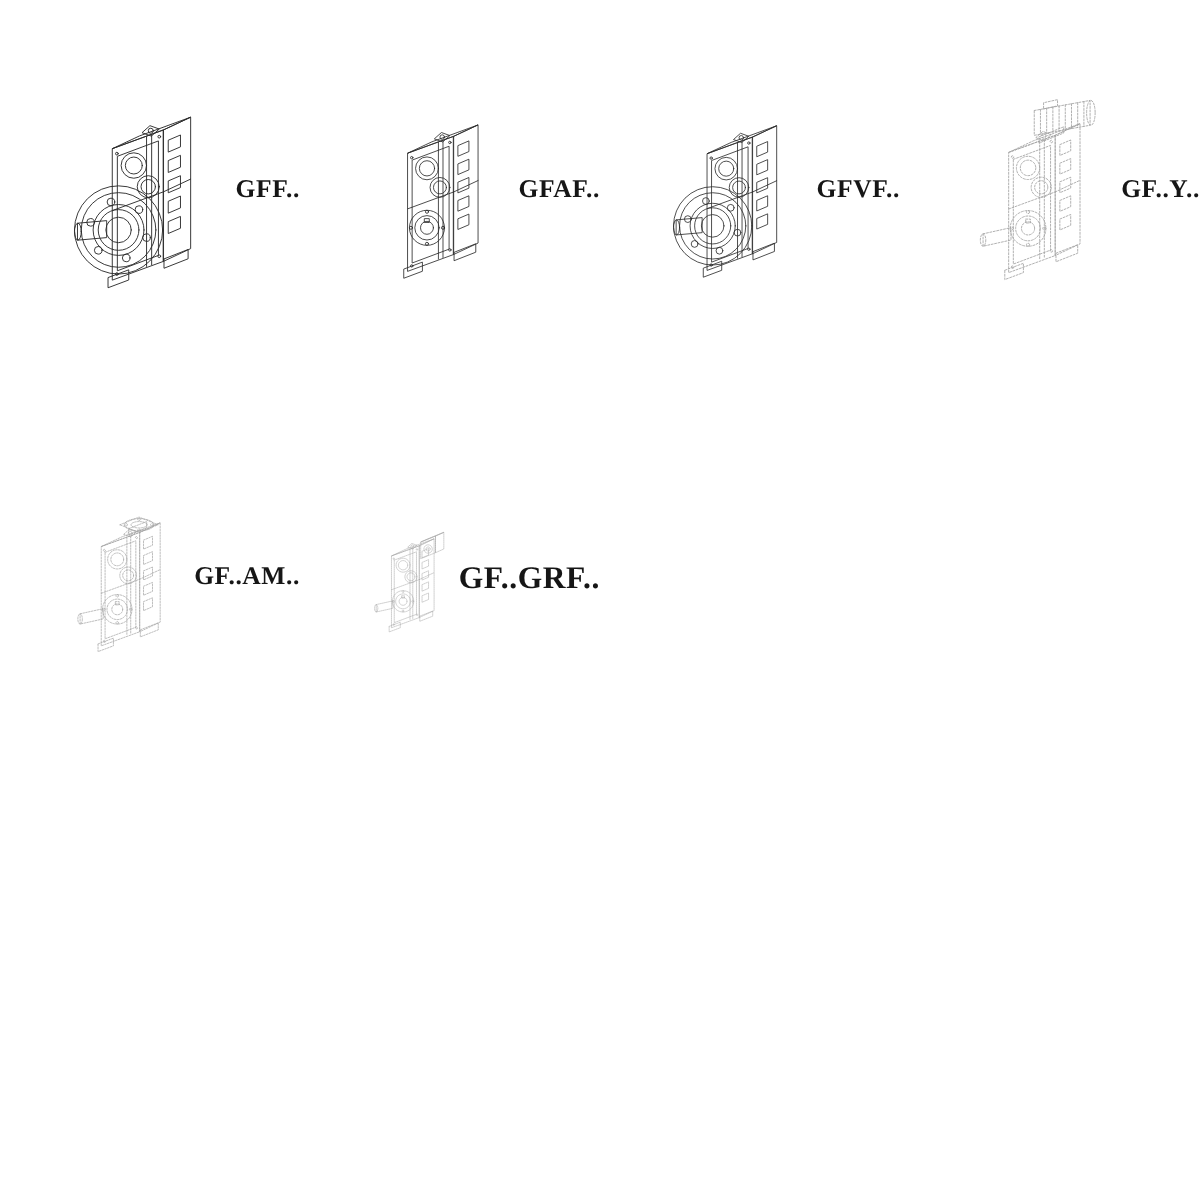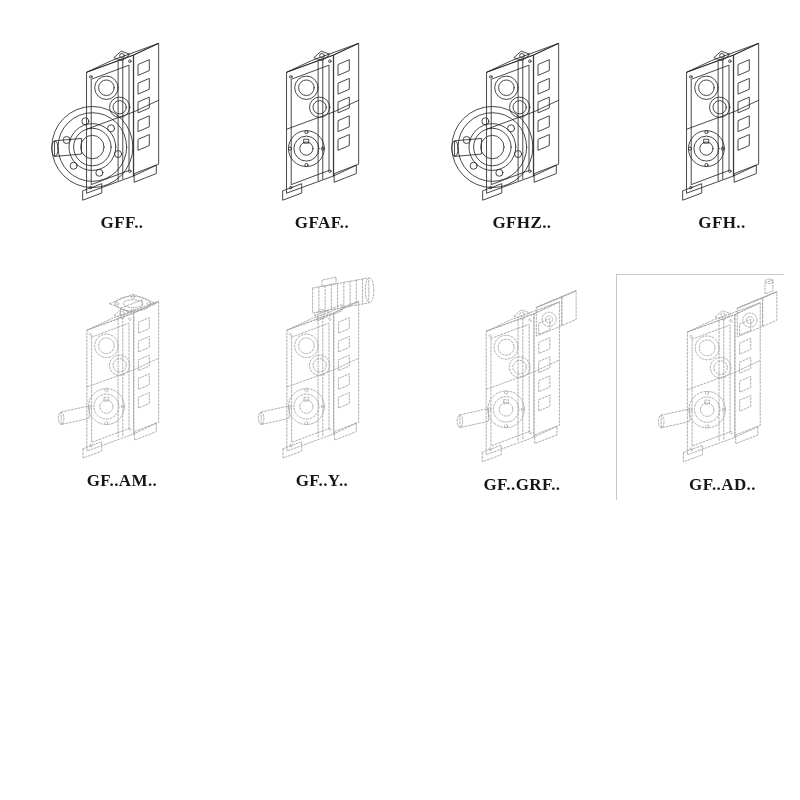--- a/index.html
+++ b/index.html
@@ -10,38 +10,38 @@
     overflow:hidden;
   }
   .page{width:800px;height:800px}
   .grid{
     display:grid;
     grid-template-columns:repeat(4,200px);
     grid-template-rows:258px 258px 284px;
     width:800px;height:800px;
   }
   .cell{
-    margin:16px;
-    display:flex;flex-direction:column;
+    margin:0;
+    display:flex;flex-direction:row;
     align-items:center;justify-content:flex-end;
     overflow:hidden;
     padding-left:44px;
   }
   .cell svg{width:186px;height:208px;display:block}
   .grid .cell:nth-child(n+9) svg{height:230px}
   .cell svg.dashed{width:198px}
   .label{
     font-weight:bold;
     font-size:17px;
     letter-spacing:.4px;
     color:#161616;
     white-space:nowrap;
     margin:2px 0 9px 0;
   }
-  .large-label .label{font-size:17px;margin-bottom:5px}
+  .large-label .label{font-size:21px;margin-bottom:5px}
   .framed{
     border-left:1px solid var(--frame,#c9c9c9);
     border-top:1px solid var(--frame,#c9c9c9);
   }
   
   .gfx *{fill:none;stroke-width:1.1;stroke-linejoin:round;stroke-linecap:round}
   .gfx.solid{stroke:var(--line-solid,#2b2b2b)}
   .gfx.dashed{stroke:var(--line-dashed,#a3a3a3);stroke-dasharray:2.5 2}
   .defs-holder{position:absolute;width:0;height:0;overflow:hidden}
 </style>
@@ -199,54 +199,42 @@
     <svg class="gfx solid" viewBox="0 0 200 250" aria-hidden="true">
           <use href="#v-hollow-shaft-gearbox"></use>
         </svg>
     <figcaption class="label">GFAF..</figcaption>
   </figure>
 
   <figure class="cell">
     <svg class="gfx solid" viewBox="0 0 200 250" aria-hidden="true">
           <use href="#v-flange-output-gearbox"></use>
         </svg>
-    <figcaption class="label">GFHZ..</figcaption>
-  </figure>
-
-  <figure class="cell">
-    <svg class="gfx solid" viewBox="0 0 200 250" aria-hidden="true">
-          <use href="#v-hollow-shaft-gearbox"></use>
-        </svg>
-    <figcaption class="label">GFH..</figcaption>
-  </figure>
-
+    <figcaption class="label">GFVF..</figcaption>
+  </figure>
+
+
+
+  <figure class="cell">
+    <svg class="gfx dashed" viewBox="0 0 200 250" aria-hidden="true">
+          <use href="#v-motor-gearbox"></use>
+        </svg>
+    <figcaption class="label">GF..Y..</figcaption>
+  </figure>
 
   <figure class="cell">
     <svg class="gfx dashed" viewBox="0 0 200 250" aria-hidden="true">
           <use href="#v-top-flange-gearbox"></use>
         </svg>
     <figcaption class="label">GF..AM..</figcaption>
-  </figure>
-
-  <figure class="cell">
-    <svg class="gfx dashed" viewBox="0 0 200 250" aria-hidden="true">
-          <use href="#v-motor-gearbox"></use>
-        </svg>
-    <figcaption class="label">GF..Y..</figcaption>
   </figure>
 
 
 
   <figure class="cell large-label">
     <svg class="gfx dashed" viewBox="0 0 200 250" aria-hidden="true">
           <use href="#v-input-adapter-gearbox"></use>
         </svg>
     <figcaption class="label">GF..GRF..</figcaption>
   </figure>
 
-  <figure class="cell framed large-label">
-    <svg class="gfx dashed" viewBox="0 0 200 250" aria-hidden="true">
-          <use href="#v-input-shaft-gearbox"></use>
-        </svg>
-    <figcaption class="label">GF..AD..</figcaption>
-  </figure>
 </div>
 </div>
 
 </body></html>

